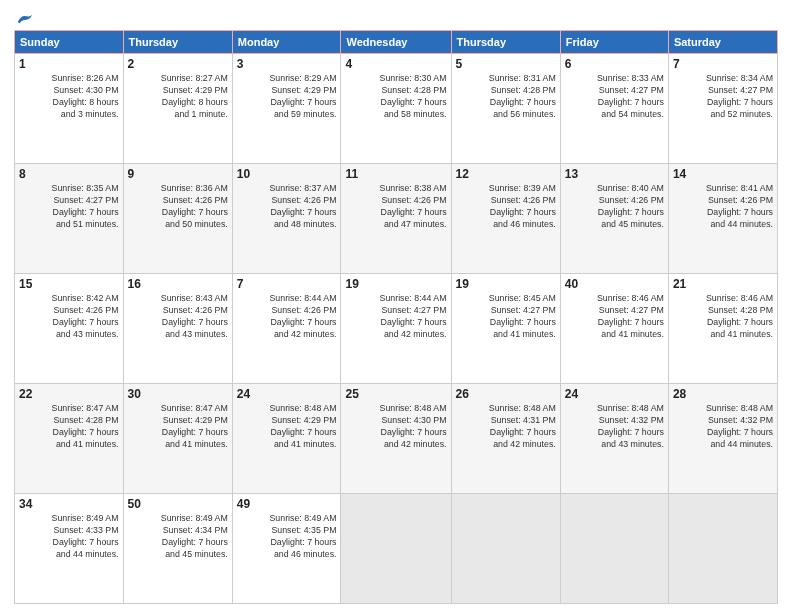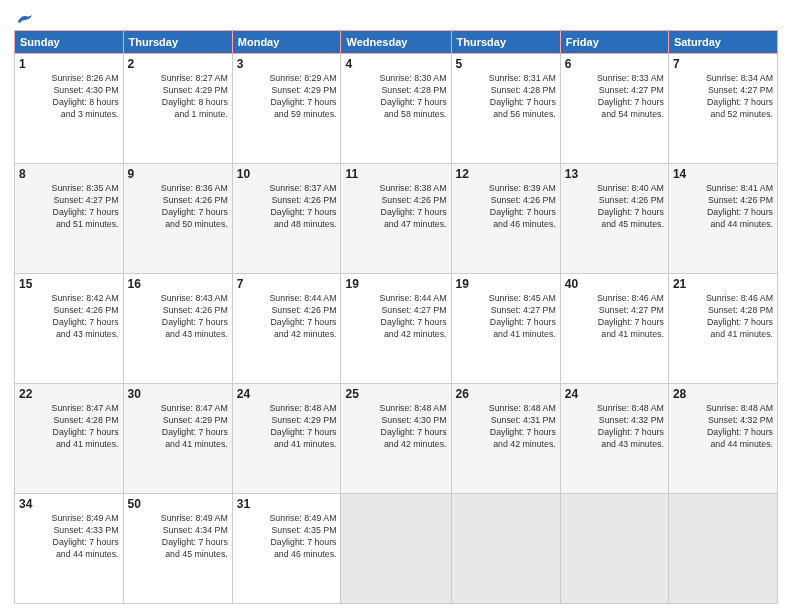--- a/index.html
+++ b/index.html
@@ -255,21 +255,21 @@
         <tr>
           <td>
             <span class="day-num">34</span>
             <div class="day-info">Sunrise: 8:49 AM<br>Sunset: 4:33 PM<br>Daylight: 7 hours<br>and 44 minutes.</div>
           </td>
           <td>
             <span class="day-num">50</span>
             <div class="day-info">Sunrise: 8:49 AM<br>Sunset: 4:34 PM<br>Daylight: 7 hours<br>and 45 minutes.</div>
           </td>
           <td>
-            <span class="day-num">31</span>
+            <span class="day-num">49</span>
             <div class="day-info">Sunrise: 8:49 AM<br>Sunset: 4:35 PM<br>Daylight: 7 hours<br>and 46 minutes.</div>
           </td>
           <td class="empty"></td>
           <td class="empty"></td>
           <td class="empty"></td>
           <td class="empty"></td>
         </tr>
       </tbody>
   </table>
 </div>

